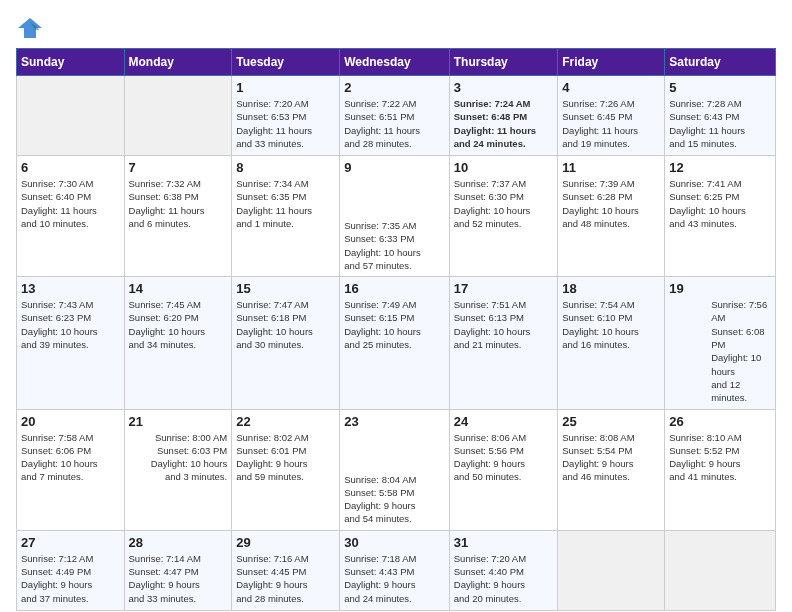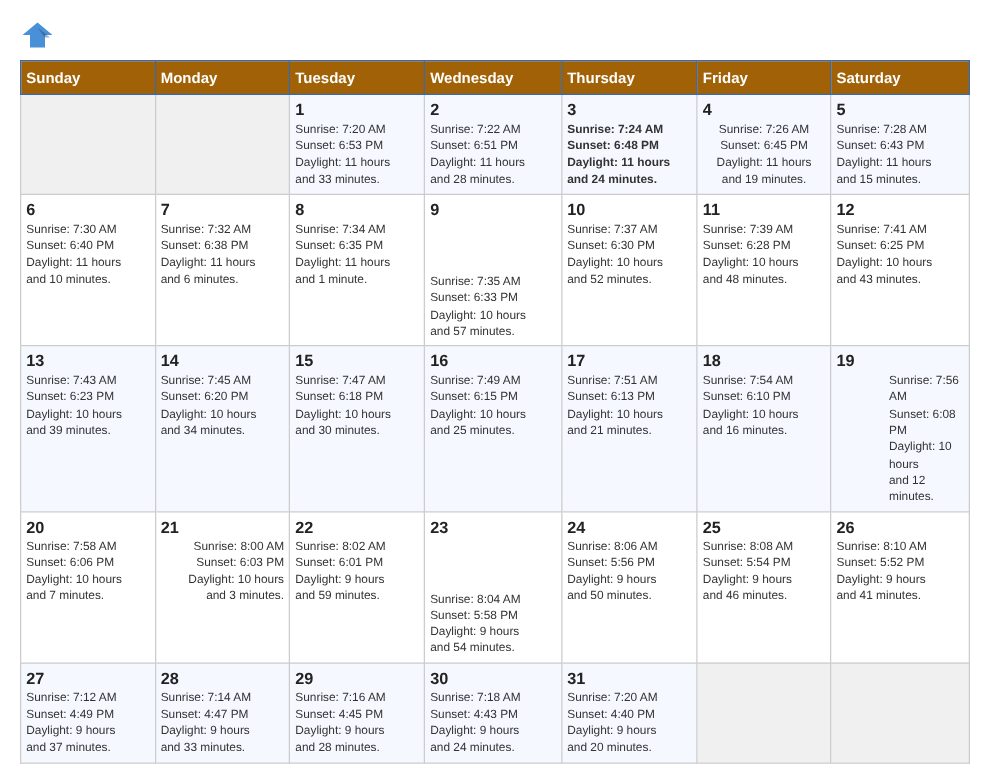--- a/index.html
+++ b/index.html
@@ -46,21 +46,21 @@
     .location-title {
       font-size: 16px;
       color: #333;
     }
     table {
       width: 100%;
       border-collapse: collapse;
       font-size: 10.5px;
     }
     thead tr th {
-      background: #a16207;
+      background: #4c1d95;
       color: #fff;
       padding: 6px 4px;
       text-align: left;
       font-size: 12px;
       font-weight: bold;
       border: 1px solid #3a6aaa;
     }
     tbody tr td {
       border: 1px solid #ccc;
       vertical-align: top;
@@ -142,21 +142,21 @@
         </td>
         <td>
           <span class="day-number">3</span>
           <div class="day-info" style="white-space: pre-line; font-weight: bold;">Sunrise: 7:24 AM
 Sunset: 6:48 PM
 Daylight: 11 hours
 and 24 minutes.</div>
         </td>
         <td>
           <span class="day-number">4</span>
-          <div class="day-info" style="white-space: pre-line; text-align: center;">Sunrise: 7:26 AM
+          <div class="day-info" style="white-space: pre-line;">Sunrise: 7:26 AM
 Sunset: 6:45 PM
 Daylight: 11 hours
 and 19 minutes.</div>
         </td>
         <td>
           <span class="day-number">5</span>
           <div class="day-info" style="white-space: pre-line;">Sunrise: 7:28 AM
 Sunset: 6:43 PM
 Daylight: 11 hours
 and 15 minutes.</div>

